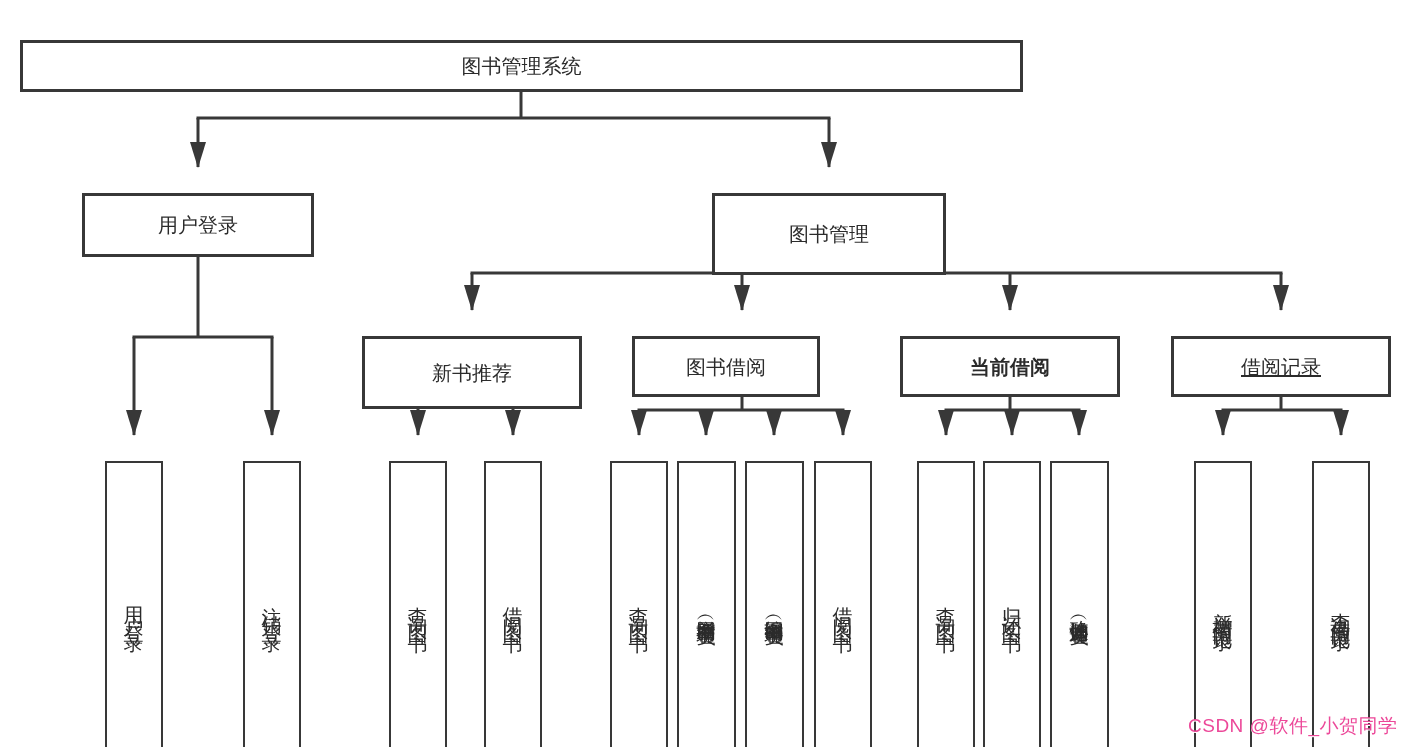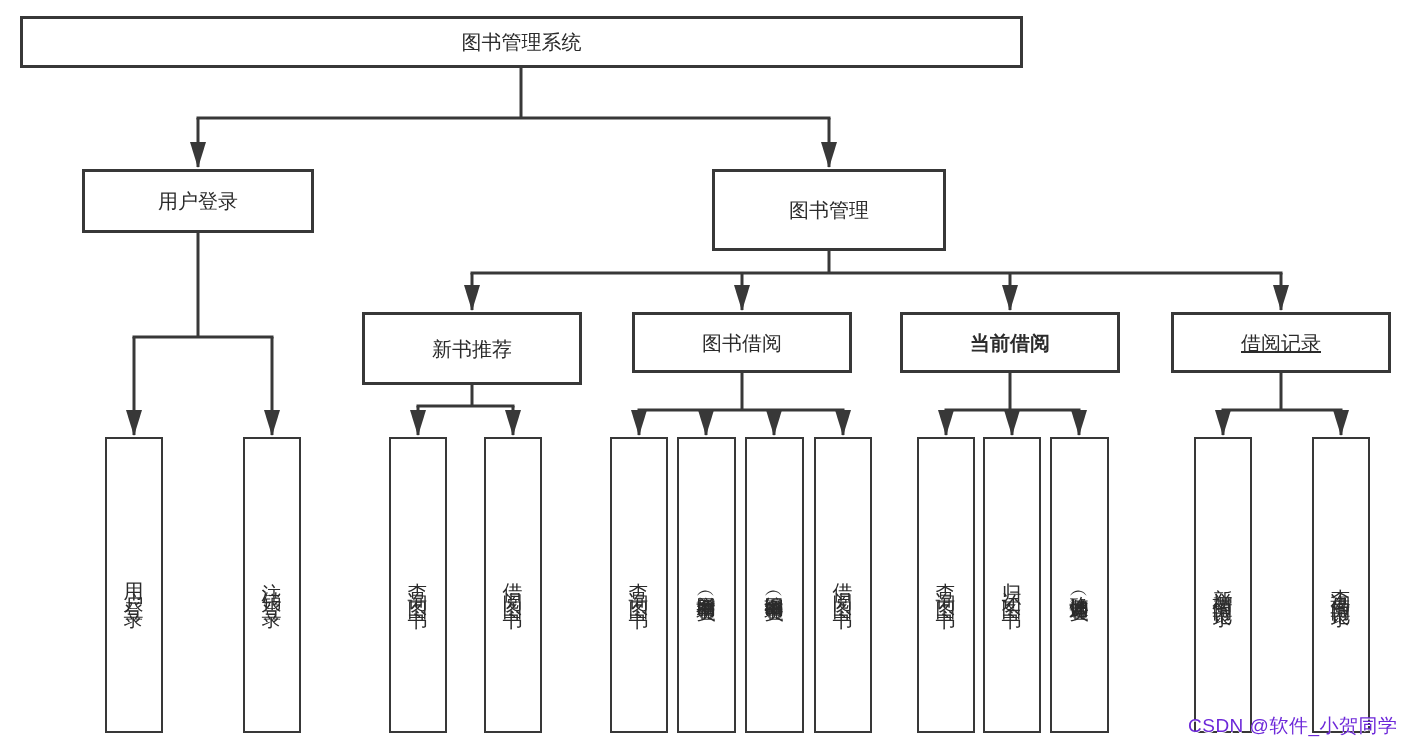--- a/index.html
+++ b/index.html
@@ -3,32 +3,32 @@
 <meta charset="utf-8">
 <style>
   html,body{margin:0;padding:0;background:#ffffff;}
   body{width:1405px;height:747px;font-family:"Liberation Sans","DejaVu Sans",sans-serif;}
   .stage{position:relative;width:1405px;height:747px;background:#ffffff;overflow:hidden;}
   .connectors{position:absolute;left:0;top:0;width:1405px;height:747px;pointer-events:none;}
   .node{
     position:absolute;box-sizing:border-box;background:#ffffff;
     border:3px solid #383838;color:#2b2b2b;
     display:flex;align-items:center;justify-content:center;
-    font-size:20px;line-height:1;white-space:nowrap;
+    font-size:20px;line-height:1;white-space:nowrap;margin-top:24px;
   }
   .leaf{border-width:2.5px;}
   .leaf .vtext{
     writing-mode:vertical-rl;text-orientation:mixed;
     letter-spacing:9px;font-size:20px;color:#2b2b2b;
   }
   .leaf.len6 .vtext{letter-spacing:4px;}
   .leaf.len9 .vtext{letter-spacing:1px;font-size:19px;}
   .watermark{
     position:absolute;left:1188px;top:713px;z-index:5;
-    font-size:19px;color:#6d28d9;letter-spacing:0.5px;white-space:nowrap;
+    font-size:19px;color:#ec4899;letter-spacing:0.5px;white-space:nowrap;
     text-shadow:0 1px 0 #ffffff;
     text-align:right;
   }
 </style>
 </head>
 <body>
 
 <div class="stage">
 
   <svg class="connectors" viewBox="0 0 1405 747" xmlns="http://www.w3.org/2000/svg">
@@ -88,21 +88,21 @@
   <div class="node" style="left:82px;top:169px;width:232px;height:64px;">
     <span>用户登录</span>
   </div>
   <div class="node" style="left:712px;top:169px;width:234px;height:82px;">
     <span>图书管理</span>
   </div>
 
   <div class="node" style="left:362px;top:312px;width:220px;height:73px;">
     <span>新书推荐</span>
   </div>
-  <div class="node" style="left:632px;top:312px;width:220px;height:61px;font-family:Liberation Serif, serif;">
+  <div class="node" style="left:632px;top:312px;width:188px;height:61px;font-family:Liberation Serif, serif;">
     <span>图书借阅</span>
   </div>
   <div class="node" style="left:900px;top:312px;width:220px;height:61px;font-weight:bold;">
     <span>当前借阅</span>
   </div>
   <div class="node" style="left:1171px;top:312px;width:220px;height:61px;text-decoration:underline;">
     <span>借阅记录</span>
   </div>
 
   <div class="node leaf" style="left:105px;top:437px;width:58px;height:296px;">

